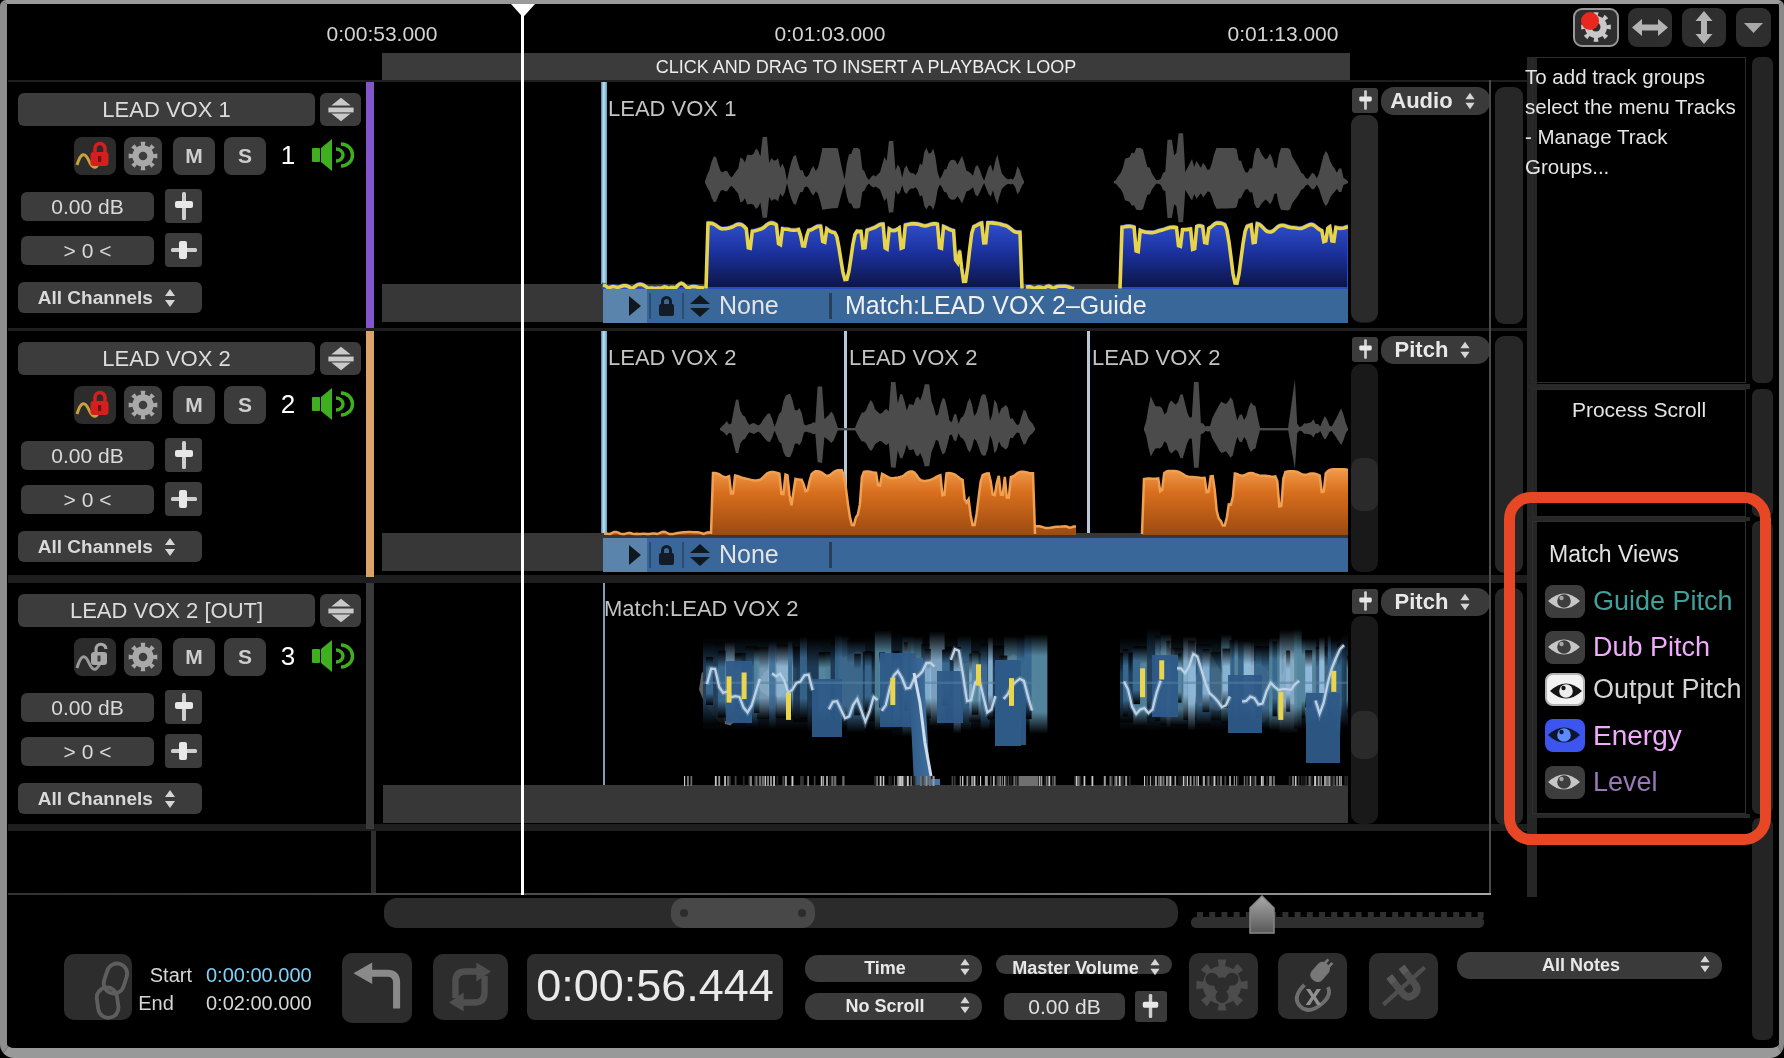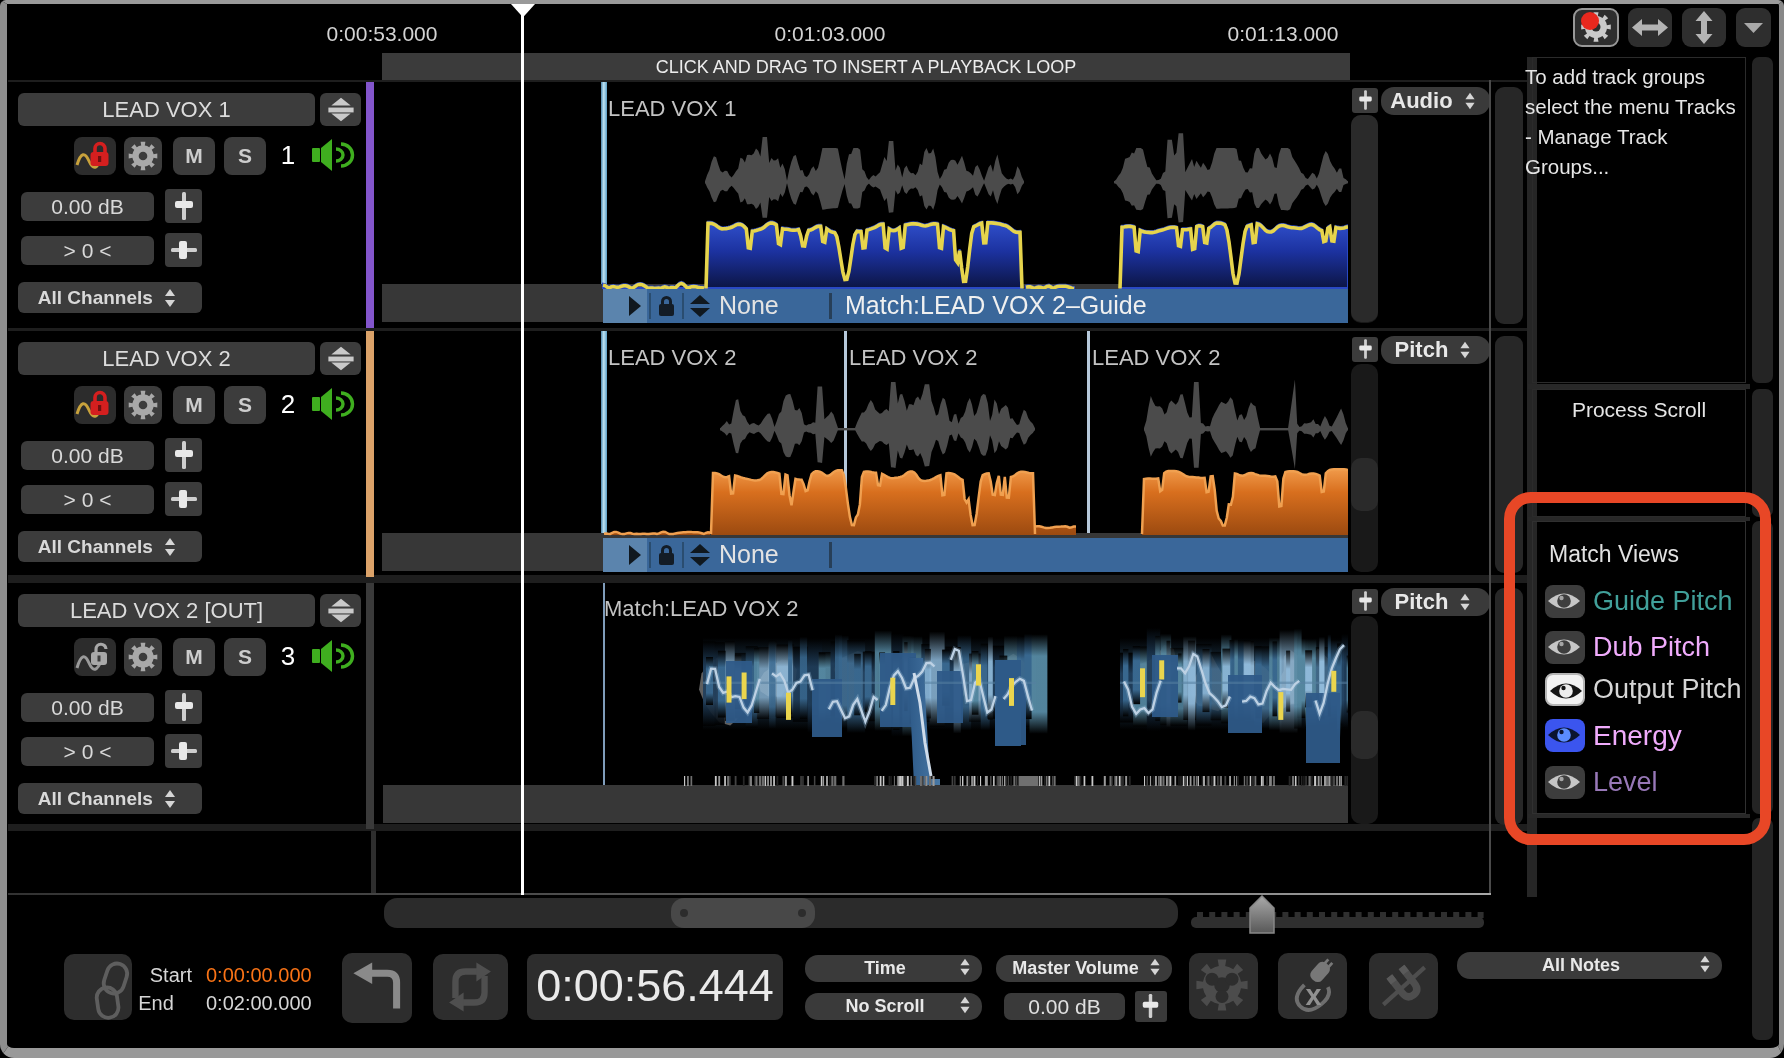--- a/index.html
+++ b/index.html
@@ -664,21 +664,21 @@
   </svg>
 
 <div class="abs" style="left:64px;top:954px;width:68px;height:66px;background:#2d2d2d;border-radius:10px"><svg width="68" height="66" viewBox="0 0 44 52" style="margin:6px 0 0 14px">
       <g fill="none" stroke="#5e5e5e" stroke-width="3" transform="rotate(18 21 26)">
 <rect x="13" y="2" width="16" height="24" rx="8"></rect>
 <rect x="13" y="22" width="16" height="24" rx="8" transform="rotate(-26 21 34)"></rect>
       </g>
     </svg></div>
 <div class="abs" style="left:120px;top:964px;width:72px;text-align:right;color:#d6d6d6;font-size:20px">Start</div>
 <div class="abs" style="left:120px;top:992px;width:72px;text-align:center;color:#d6d6d6;font-size:20px">End</div>
-<div class="abs" style="left:206px;top:964px;color:#f97316;font-size:20px">0:00:00.000</div>
+<div class="abs" style="left:206px;top:964px;color:#7dd3fc;font-size:20px">0:00:00.000</div>
 <div class="abs" style="left:206px;top:992px;color:#d6d6d6;font-size:20px">0:02:00.000</div>
 <div class="abs" style="left:342px;top:953px;width:70px;height:70px;background:#2d2d2d;border-radius:10px"><svg width="62" height="62" viewBox="0 0 66 66" style="margin:2px 0 0 2px">
       <path d="M28,19.5 L46,19.5 Q56,19.5 56,29.5 L56,57" fill="none" stroke="#8a8a8a" stroke-width="7.5"></path>
 <path d="M30,8 L10,19.5 L30,31 Z" fill="#8a8a8a"></path>
     </svg></div>
 <div class="abs" style="left:433px;top:954px;width:75px;height:66px;background:#2d2d2d;border-radius:10px"><svg width="60" height="60" viewBox="0 0 66 64" style="margin:3px 0 0 7px">
       <g fill="none" stroke="#4f4f4f" stroke-width="7">
 <path d="M17,44 L17,26 Q17,15 28,15 L42,15"></path>
 <path d="M49,20 L49,38 Q49,49 38,49 L24,49"></path>
       </g>
@@ -693,21 +693,21 @@
         <path d="M7,14 L12,21 L17,14 Z" fill="#d6d6d6"></path>
       </svg></span>
   </div>
 <div class="dd" style="left:805px;top:993px;width:177px;height:27px;font-size:18px;line-height:27px">
     <span style="position:absolute;left:0;width:160px;text-align:center">No Scroll</span>
     <span style="position:absolute;right:6px;top:0"><svg width="22" height="24" viewBox="0 0 24 24" style="vertical-align:-5px">
         <path d="M7,10 L12,3 L17,10 Z" fill="#d6d6d6"></path>
         <path d="M7,14 L12,21 L17,14 Z" fill="#d6d6d6"></path>
       </svg></span>
   </div>
-<div class="dd" style="left:996px;top:955px;width:176px;height:27px;font-size:18px;line-height:27px">
+<div class="dd" style="left:996px;top:955px;width:176px;height:19px;font-size:18px;line-height:27px">
     <span style="position:absolute;left:0;width:159px;text-align:center">Master Volume</span>
     <span style="position:absolute;right:6px;top:0"><svg width="22" height="24" viewBox="0 0 24 24" style="vertical-align:-5px">
         <path d="M7,10 L12,3 L17,10 Z" fill="#d6d6d6"></path>
         <path d="M7,14 L12,21 L17,14 Z" fill="#d6d6d6"></path>
       </svg></span>
   </div>
 <div class="abs" style="left:1004px;top:993px;width:121px;height:27px;background:#3a3a3a;border-radius:7px;color:#e0e0e0;font-size:21px;text-align:center;line-height:27px">0.00 dB</div>
 <div class="abs" style="left:1135px;top:991px;width:32px;height:31px;background:#3a3a3a;border-radius:3px"><svg width="31" height="30" viewBox="0 0 36 34">
       <rect x="16" y="3" width="4" height="28" rx="1.5" fill="#cfcfcf"></rect>
       <rect x="9" y="12" width="18" height="7" rx="2" fill="#e8e8e8"></rect>

